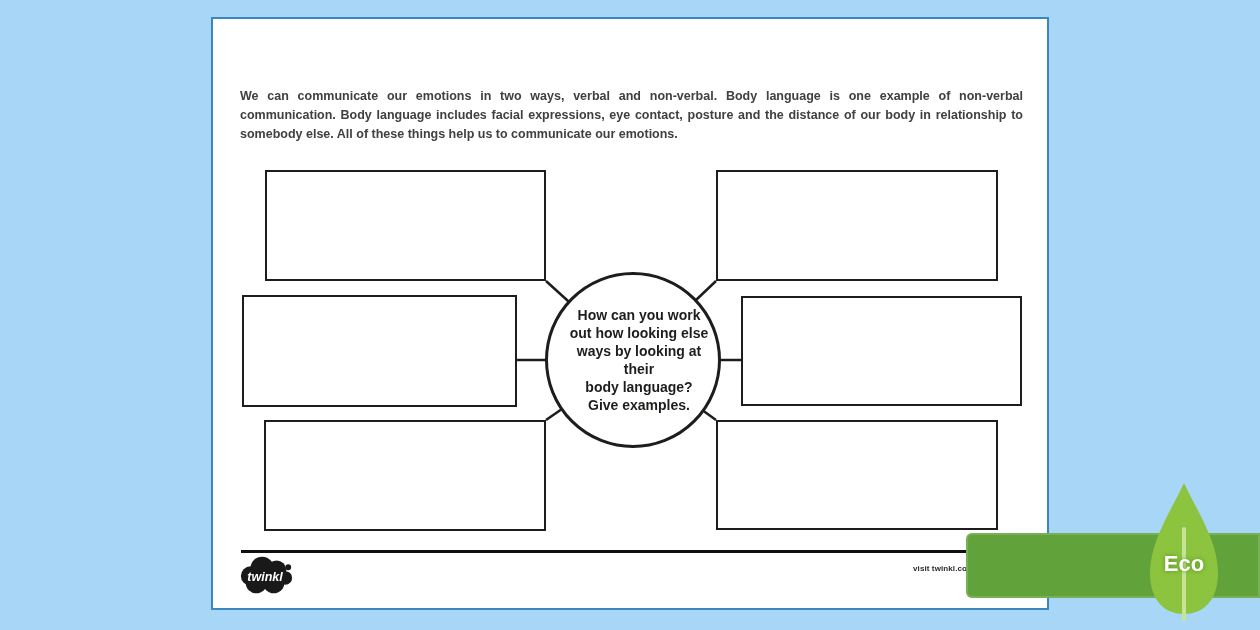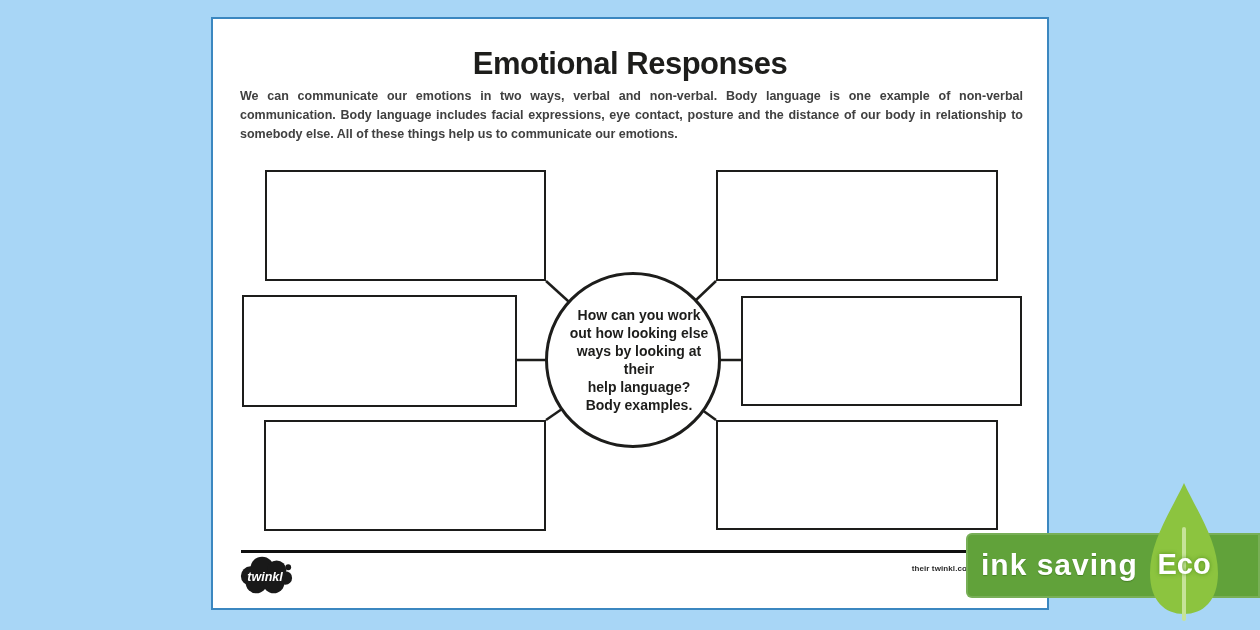--- a/index.html
+++ b/index.html
@@ -71,32 +71,31 @@
   }
   .ink-saving{
     position:absolute;left:981px;top:533px;height:65px;line-height:64px;
     font-size:30px;font-weight:600;color:#ffffff;z-index:6;
     letter-spacing:1px;text-shadow:0 1px 1px rgba(20,70,0,0.35);
   }
   .eco-leaf{position:absolute;left:1147px;top:481px;width:74px;height:140px;z-index:6;}
   .eco-label{
     position:absolute;left:1147px;top:533px;width:74px;height:62px;z-index:7;
     display:flex;align-items:center;justify-content:center;
-    font-size:29px;font-weight:bold;color:#ffffff;
+    font-size:22px;font-weight:bold;color:#ffffff;
     text-shadow:0 0 4px rgba(70,130,25,0.8);
   }
 </style>
 </head>
 <body>
 
 <div class="canvas">
 
   <div class="page">
 
-    <div class="page-title">Emotional Responses</div>
 
     <div class="intro">We can communicate our emotions in two ways, verbal and non-verbal. Body language is one example of non-verbal communication. Body language includes facial expressions, eye contact, posture and the distance of our body in relationship to somebody else. All of these things help us to communicate our emotions.</div>
 
     <svg class="connector-svg" viewBox="0 0 834 589">
       <g stroke="#1d1d1b" stroke-width="2.5">
         <line x1="333" y1="262" x2="420" y2="341"></line>
         <line x1="503" y1="262" x2="420" y2="341"></line>
         <line x1="304" y1="341" x2="420" y2="341"></line>
         <line x1="528" y1="341" x2="420" y2="341"></line>
         <line x1="333" y1="401" x2="420" y2="341"></line>
@@ -109,47 +108,46 @@
     <div class="answer-box box-ml"></div>
     <div class="answer-box box-mr"></div>
     <div class="answer-box box-bl"></div>
     <div class="answer-box box-br"></div>
 
     <div class="center-circle">
       <div class="prompt">
         <span>How can you work</span>
         <span>out how looking else</span>
         <span>ways by looking at their</span>
-        <span>help language?</span>
-        <span>Body examples.</span>
+        <span>body language?</span>
+        <span>Give examples.</span>
       </div>
     </div>
 
     <div class="footer-divider"></div>
 
     <svg class="twinkl-logo" viewBox="0 0 60 44">
       <g fill="#191919">
         <circle cx="14" cy="23" r="10"></circle>
         <circle cx="26" cy="15" r="12"></circle>
         <circle cx="41" cy="17" r="10"></circle>
         <circle cx="50" cy="25" r="7"></circle>
         <circle cx="20" cy="30" r="11"></circle>
         <circle cx="38" cy="30" r="11"></circle>
         <circle cx="53" cy="14" r="3"></circle>
       </g>
       <text x="29" y="28" text-anchor="middle" fill="#ffffff" style="font-family:'Liberation Sans',sans-serif;font-size:13px;font-weight:bold;font-style:italic;">twinkl</text>
     </svg>
 
-    <div class="visit-text">their twinkl.co</div>
+    <div class="visit-text">visit twinkl.co</div>
 
   </div>
 
   <div class="eco-ribbon"></div>
 
-  <div class="ink-saving">ink saving</div>
 
   <svg class="eco-leaf" viewBox="0 0 74 140">
     <path d="M37,2 C50,30 71,60 71,92 C71,120 56,133 37,133 C18,133 3,120 3,92 C3,60 24,30 37,2 Z" fill="#8cc43f"></path>
     <line x1="37" y1="48" x2="37" y2="138" stroke="#c6e398" stroke-width="4" stroke-linecap="round"></line>
   </svg>
 
   <div class="eco-label">Eco</div>
 
 </div>
 

